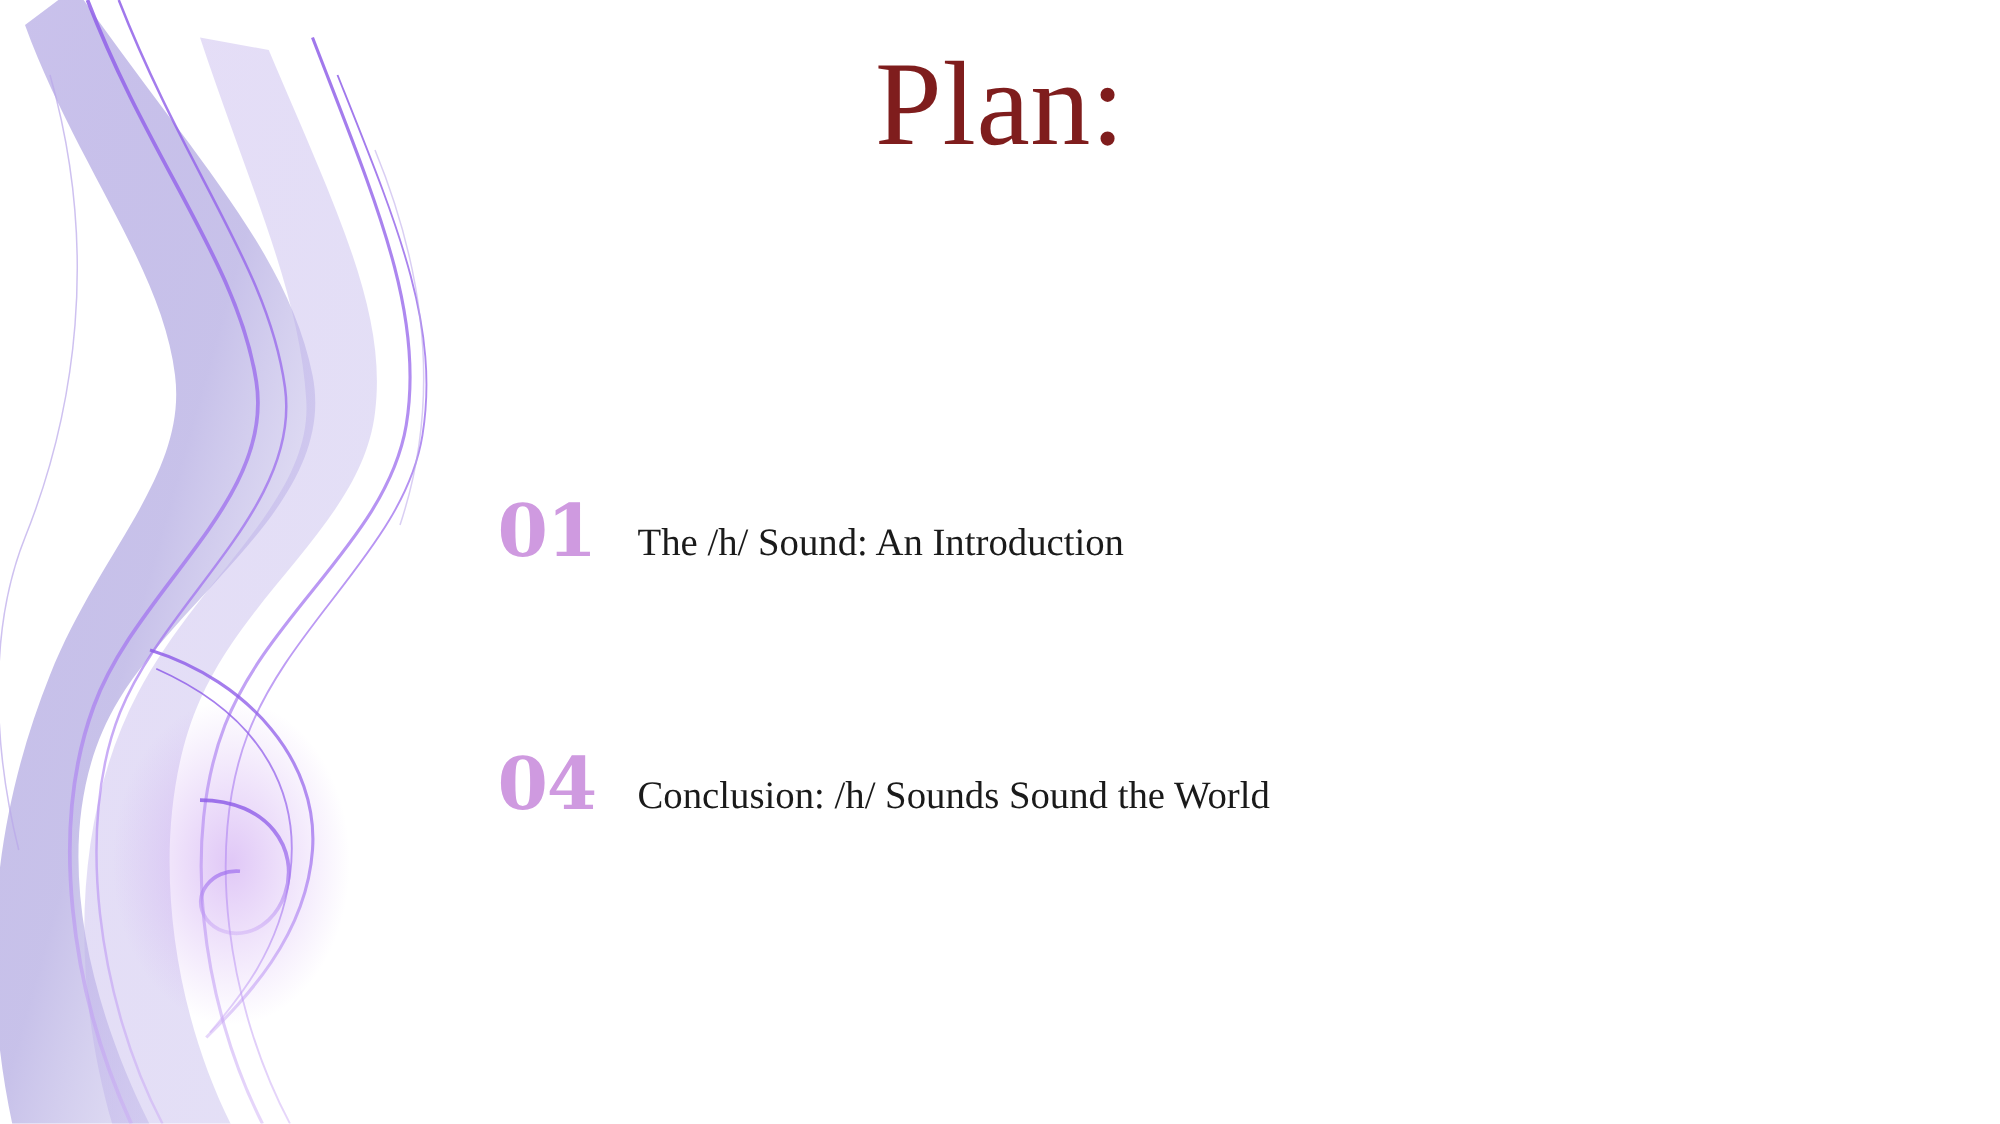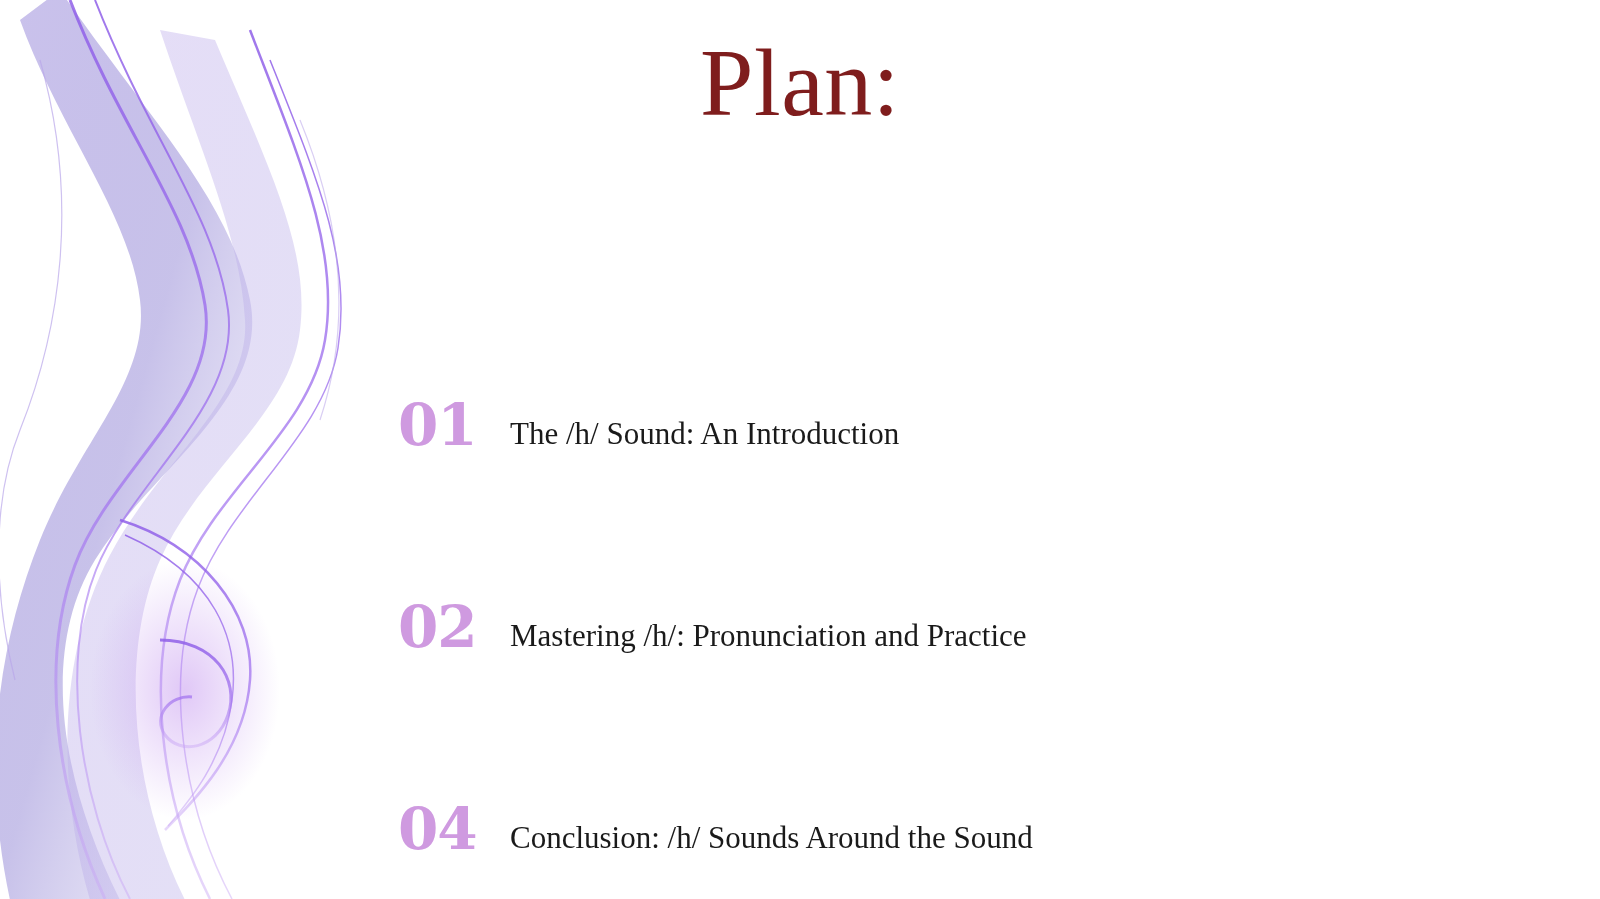--- a/index.html
+++ b/index.html
@@ -128,25 +128,21 @@
 
   <div class="title">Plan:</div>
 
   <div class="agenda">
 
     <div class="agenda-row">
       <div class="agenda-num">01</div>
       <div class="agenda-text">The /h/ Sound: An Introduction</div>
     </div>
 
-    <div class="agenda-row">
-      <div class="agenda-num">02</div>
-      <div class="agenda-text">Mastering /h/: Pronunciation and Practice</div>
-    </div>
 
     <div class="agenda-row">
       <div class="agenda-num">04</div>
-      <div class="agenda-text">Conclusion: /h/ Sounds Around the Sound</div>
+      <div class="agenda-text">Conclusion: /h/ Sounds Sound the World</div>
     </div>
 
   </div>
 
 </div>
 
 </body></html>

